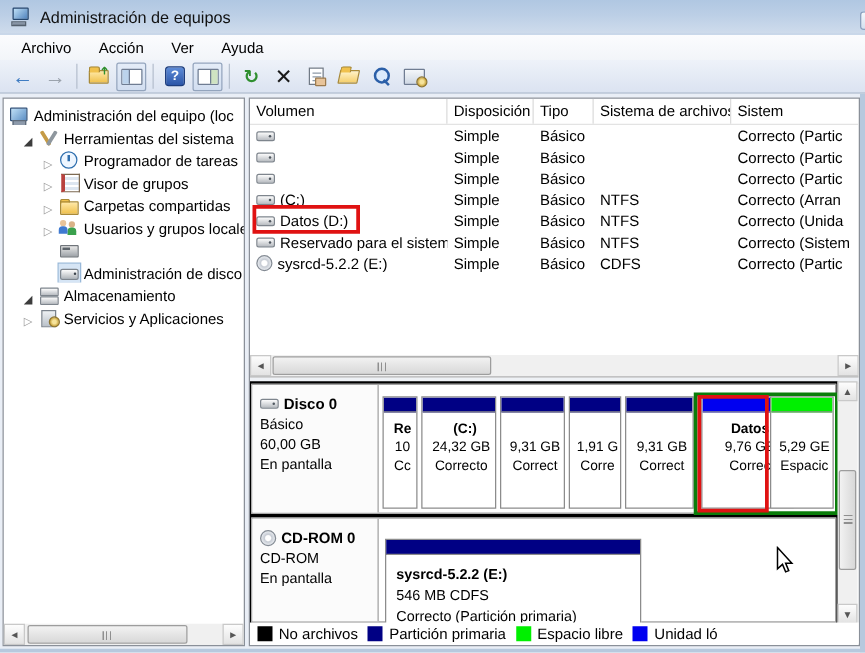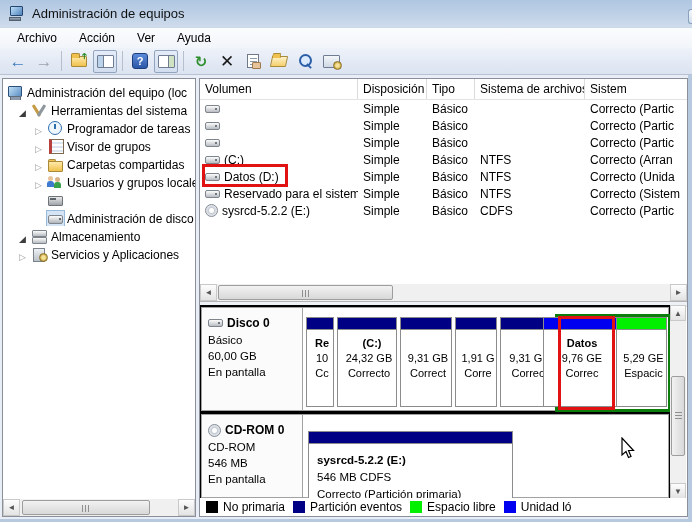--- a/index.html
+++ b/index.html
@@ -400,21 +400,21 @@
         </div>
         <div class="part" style="left:194px; width:55px;">
           <div class="pbar" style="background-color: rgb(0, 0, 132);"></div>
           <div class="pbody">
               <div class="pname"></div>
               <div>9,31 GB</div>
               <div>Correct</div>
             </div>
         </div>
         <div class="ext-border"></div>
-        <div class="part" style="left:237px; width:74px;">
+        <div class="part" style="left:255px; width:74px;">
           <div class="pbar" style="background-color: rgb(0, 0, 240);"></div>
           <div class="pbody">
               <div class="pname">Datos</div>
               <div>9,76 GE</div>
               <div>Correc</div>
             </div>
         </div>
         <div class="part" style="left:310px; width:51px;">
           <div class="pbar" style="background-color: rgb(0, 240, 0);"></div>
           <div class="pbody">
@@ -427,21 +427,20 @@
       </div>
     </div>
 
     <div class="disk-row row-cdrom">
       <div class="disk-label">
         <div class="dl-title">
             <span class="cdicon"></span>
             <span>CD-ROM 0</span>
           </div>
         <div class="ln">CD-ROM</div>
-        <div class="ln">546 MB</div>
         <div class="ln">En pantalla</div>
       </div>
       <div class="parts">
         <div class="cdpart">
           <div class="pbar" style="background-color: rgb(0, 0, 132);"></div>
           <div class="pbody">
               <div class="pname">sysrcd-5.2.2  (E:)</div>
               <div>546 MB CDFS</div>
               <div>Correcto (Partición primaria)</div>
             </div>
@@ -452,25 +451,25 @@
 
   <div class="vscroll">
     <span class="sb-btn">▲</span>
     <span class="vthumb"></span>
     <span class="sb-btn" style="margin-top:auto;">▼</span>
   </div>
 
   <div class="legend">
     <span class="lg-item">
       <span class="lg-sq" style="background-color: rgb(0, 0, 0);"></span>
-      <span>No primaria</span>
+      <span>No archivos</span>
       </span>
     <span class="lg-item">
       <span class="lg-sq" style="background-color: rgb(0, 0, 132);"></span>
-      <span>Partición eventos</span>
+      <span>Partición primaria</span>
       </span>
     <span class="lg-item">
       <span class="lg-sq" style="background-color: rgb(0, 240, 0);"></span>
       <span>Espacio libre</span>
       </span>
     <span class="lg-item">
       <span class="lg-sq" style="background-color: rgb(0, 0, 240);"></span>
       <span>Unidad ló</span>
       </span>
   </div>

